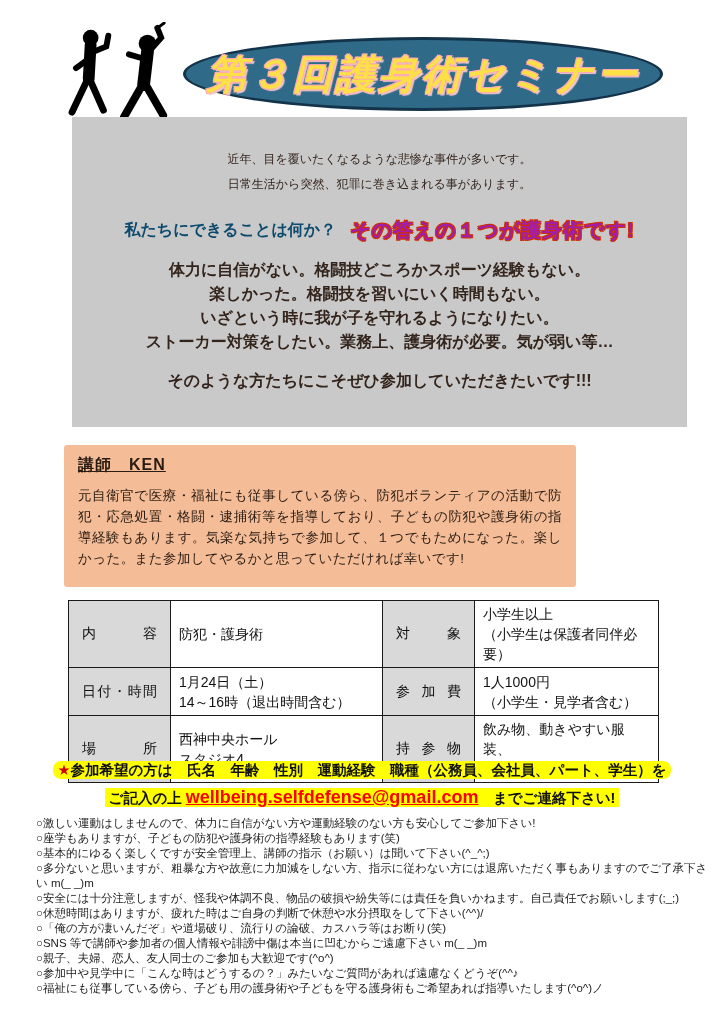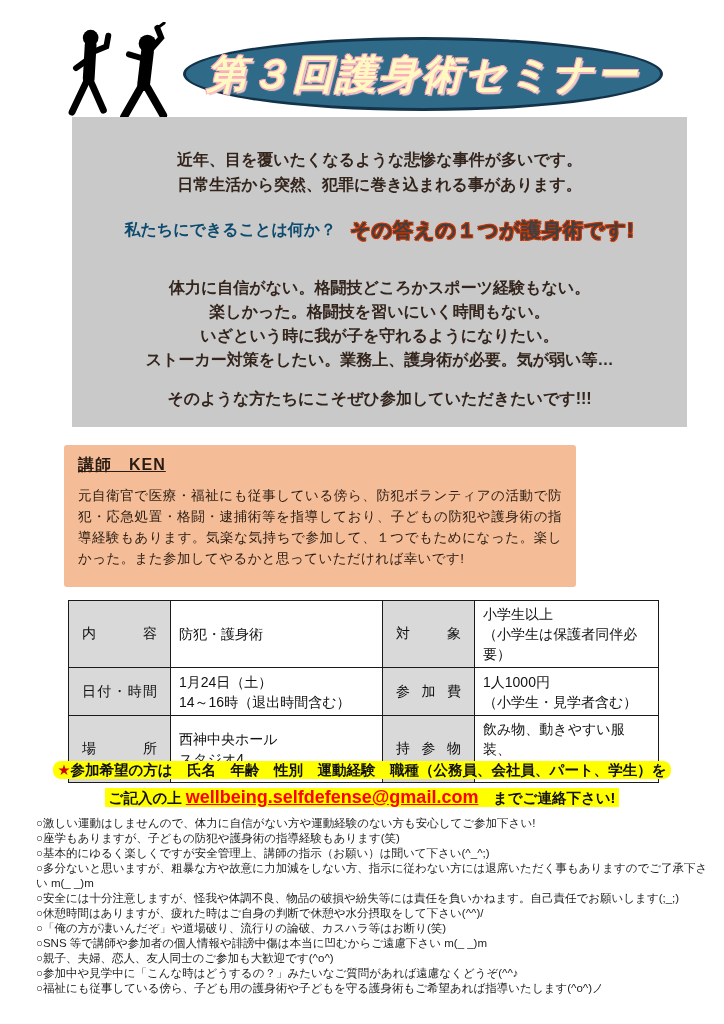--- a/index.html
+++ b/index.html
@@ -22,45 +22,45 @@
     width: 480px; height: 74px;
     background: #2f6b88;
     border: 3px solid #13334a;
     border-radius: 50%;
     display: flex; align-items: center; justify-content: center;
     box-sizing: border-box;
   }
   .title-text {
     font-family: "Liberation Serif", "DejaVu Serif", serif;
     font-size: 40px; font-weight: bold; font-style: italic;
-    color: #fef9c3; letter-spacing: 3px; white-space: nowrap;
+    color: #fde047; letter-spacing: 3px; white-space: nowrap;
     text-shadow: -1px -1px 0 #ffaab6, 1px -1px 0 #ffaab6, -1px 1px 0 #ffaab6, 2px 2px 1px #f4c6cd;
   }
 
   
   .intro-box {
     position: absolute; left: 72px; top: 117px;
     width: 615px; height: 310px;
     background: #c9c9c9;
     box-sizing: border-box;
     padding-top: 30px;
     text-align: center;
     color: #33241c;
   }
-  .intro-line { font-size: 16px; font-weight: bold; line-height: 25px; }
+  .intro-line { font-size: 12px; font-weight: normal; line-height: 25px; }
   .question-row {
     margin-top: 20px;
     display: flex; align-items: center; justify-content: center; gap: 14px;
   }
   .question { font-size: 16px; font-weight: bold; color: #0c4a6e; }
   .answer {
-    font-size: 20px; font-weight: bold; color: #404040; letter-spacing: 1px;
+    font-size: 20px; font-weight: bold; color: #a21caf; letter-spacing: 1px;
     text-shadow: -1px -1px 0 #cc3300, 1px -1px 0 #cc3300, -1px 1px 0 #cc3300, 1px 1px 0 #cc3300;
   }
-  .pain-lines { margin-top: 32px; }
+  .pain-lines { margin-top: 14px; }
   .pain-line { font-size: 16px; font-weight: bold; line-height: 24px; }
   .closing { margin-top: 17px; font-size: 16px; font-weight: bold; }
 
   
   .instructor-box {
     position: absolute; left: 64px; top: 445px;
     width: 512px; height: 142px;
     background: #f4bc97;
     border-radius: 3px;
     box-sizing: border-box;

